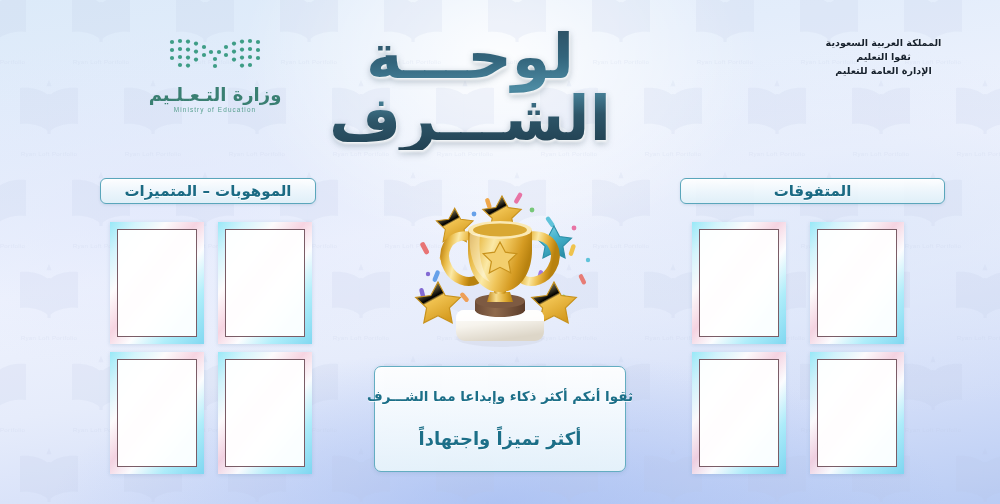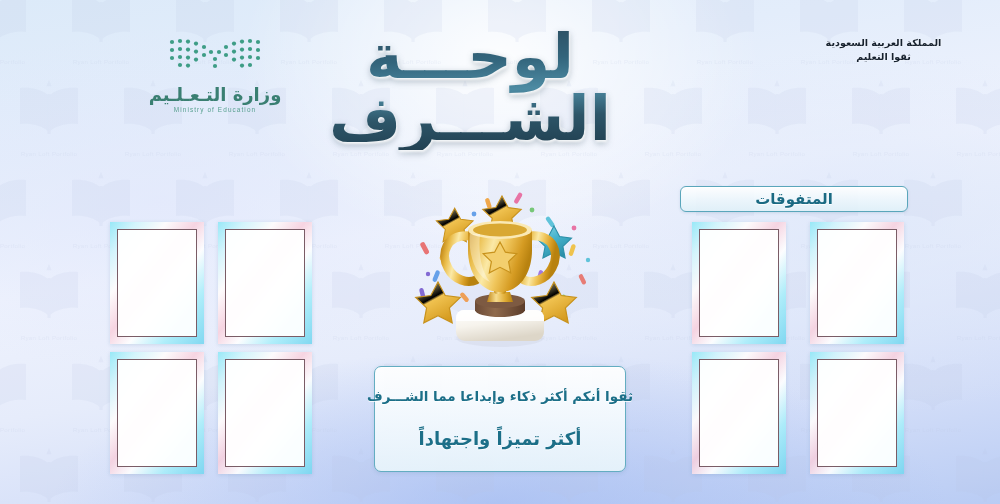--- a/index.html
+++ b/index.html
@@ -73,21 +73,21 @@
     border:1.6px solid #5aa6bb;border-radius:6px;
     background:linear-gradient(180deg,rgba(255,255,255,.93) 0%,rgba(238,248,252,.82) 55%,rgba(224,241,248,.86) 100%);
     box-shadow:0 1px 3px rgba(60,110,140,.16), inset 0 1px 0 rgba(255,255,255,.9);
     display:flex;align-items:center;justify-content:center;
   }
   .section-header span{
     font-size:15px;font-weight:700;color:#1a6a83;white-space:nowrap;
     font-family:"DejaVu Sans",sans-serif;text-shadow:0 1px 0 rgba(255,255,255,.8);
   }
   #header-gifted{top:178px;left:100px;width:216px;}
-  #header-outstanding{top:186px;left:680px;width:228px;text-align:right;}
+  #header-outstanding{top:178px;left:680px;width:265px;text-align:right;}
 
   
   .frame{
     position:absolute;width:94px;height:122px;box-sizing:border-box;
     padding:7px;
     background:
       linear-gradient(128deg,
         rgba(146,232,247,.92) 0%,
         rgba(206,246,252,.80) 14%,
         rgba(255,252,252,.92) 30%,
@@ -790,20 +790,21 @@
         <path d="M37 6 l2.6 6.2 H34.4 z"></path>
       </g>
     </svg>
                </div>
       </div>
     </div>
 
   <div id="ministry-block">
     <div>المملكة العربية السعودية</div>
     <div>ثقوا التعليم</div>
+    <div>الإدارة العامة للتعليم</div>
   </div>
 
   <div id="logo-block">
     <svg id="logo-mark" viewBox="0 0 110 42">
       <g fill="#3e9d86">
         <circle cx="12" cy="10" r="2.1"></circle>
           <circle cx="20" cy="9" r="2.1"></circle>
           <circle cx="28" cy="9.6" r="2.1"></circle>
         <circle cx="36" cy="11.6" r="2.1"></circle>
           <circle cx="44" cy="15" r="2.1"></circle>
@@ -840,20 +841,23 @@
           <circle cx="55" cy="34" r="2.1"></circle>
       </g>
     </svg>
     <div id="logo-ar">وزارة التـعـلـيم</div>
     <div id="logo-en">Ministry of Education</div>
   </div>
 
   <div id="main-title">لوحـــة الشـــرف</div>
 
 
+  <div class="section-header" id="header-gifted">
+    <span>الموهوبات – المتميزات</span>
+  </div>
   <div class="section-header" id="header-outstanding">
     <span>المتفوقات</span>
   </div>
 
   <div class="frame" style="top:222px;left:110px;">
       <div class="frame-inner"></div>
     </div>
   <div class="frame" style="top:222px;left:218px;">
       <div class="frame-inner"></div>
     </div>

